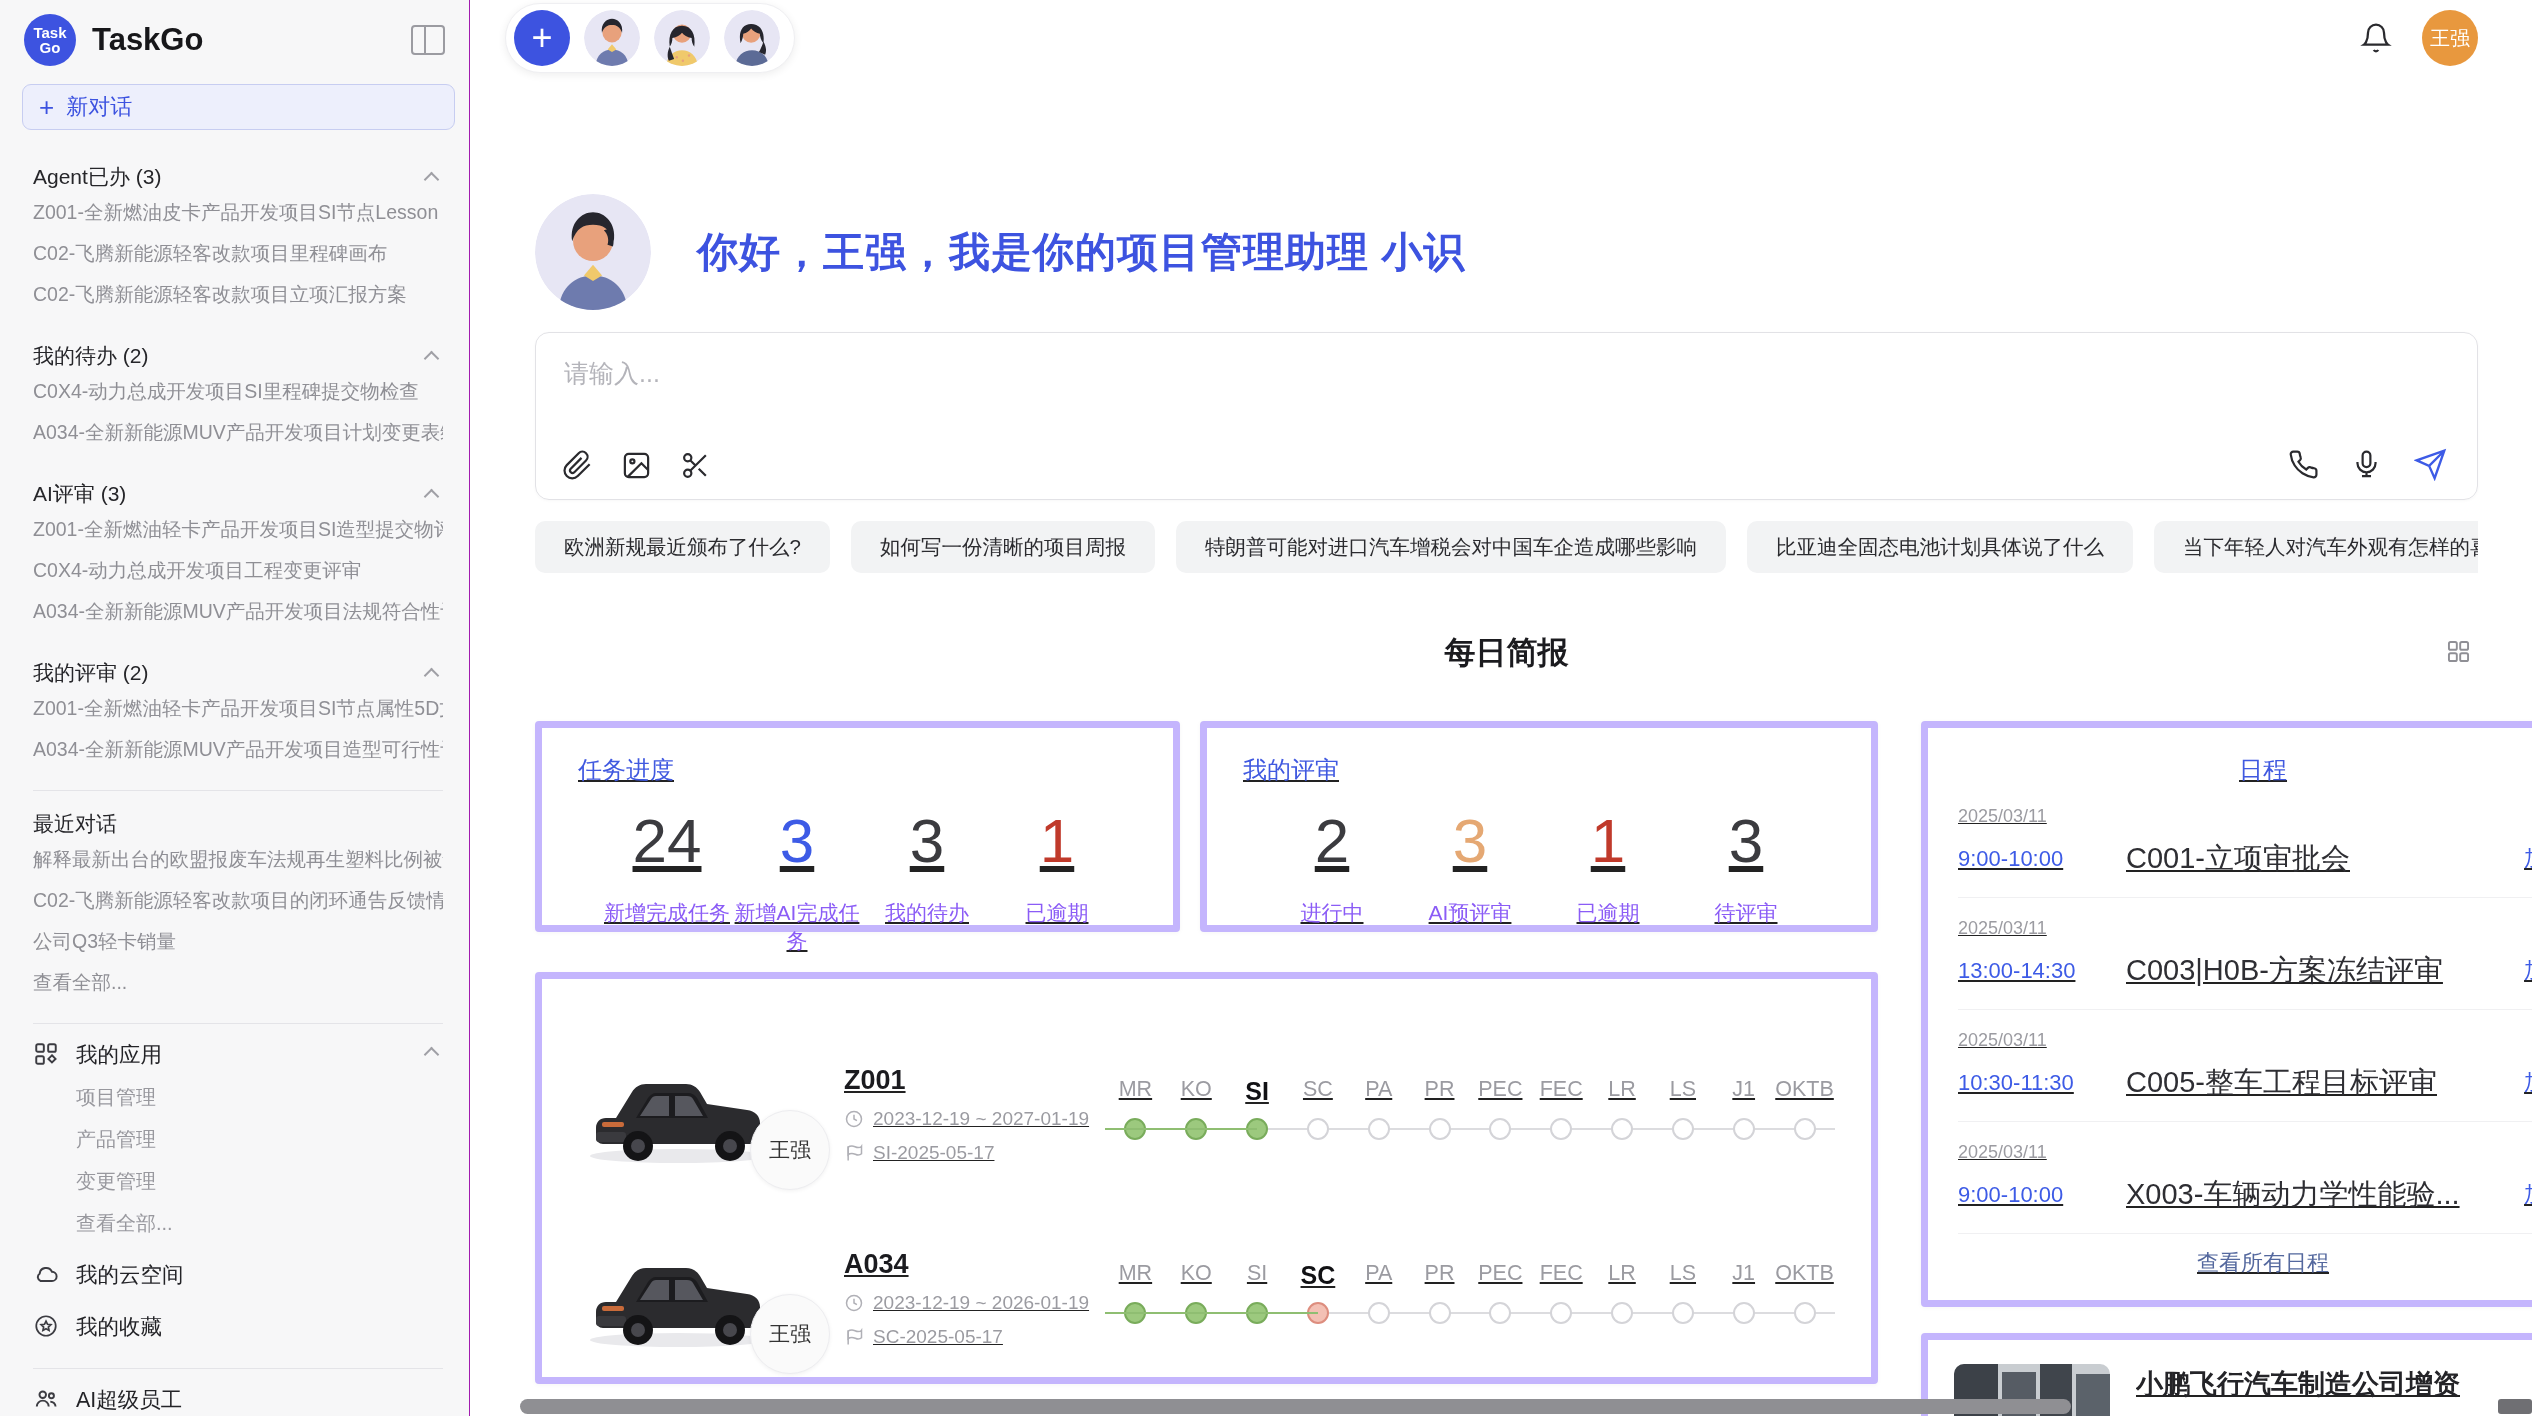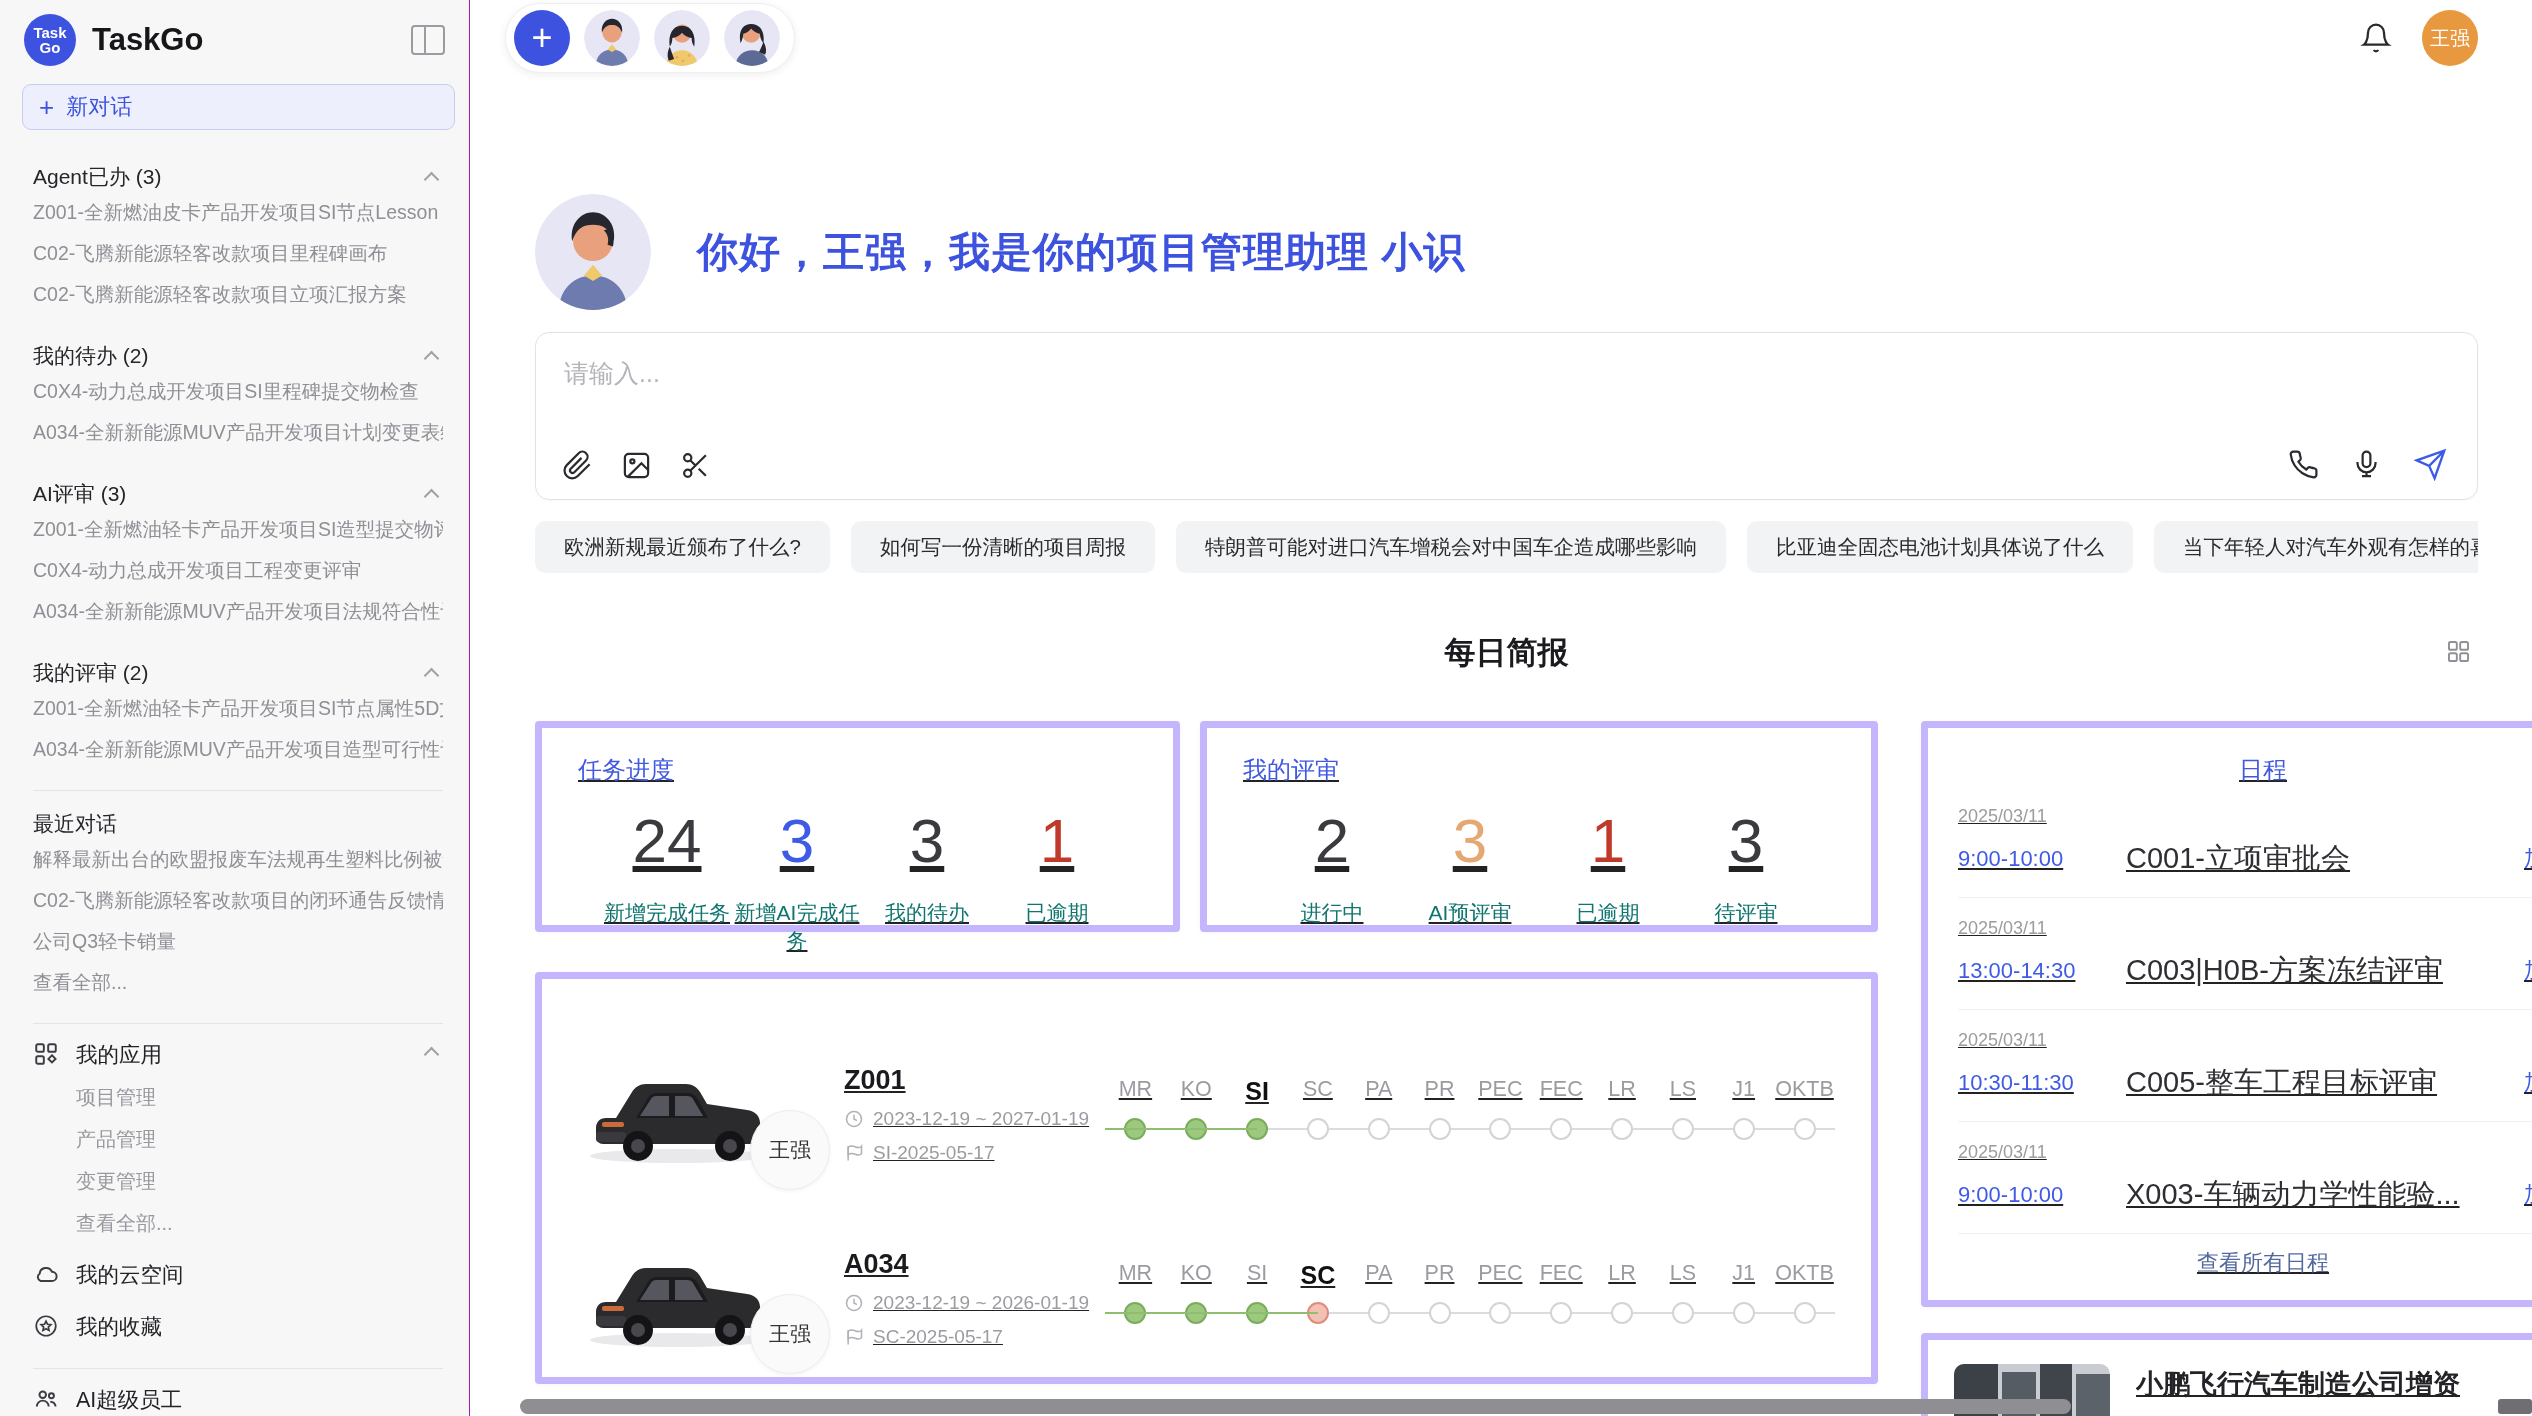--- a/index.html
+++ b/index.html
@@ -64,21 +64,21 @@
   .stat-card{height:211px;padding:26px 36px;}
   .stat-card.c1{width:645px;} .stat-card.c2{width:678px;}
   .card-title{font-size:24px;color:#4059e0;}
   .stat-row{display:flex;justify-content:space-between;margin-top:24px;padding:0 24px;}
   .stat{text-align:center;min-width:130px;}
   .stat-val{font-size:62px;font-weight:500;line-height:1;}
   .stat-val[data-color="dark"]{color:#3b3b3f;}
   .stat-val[data-color="blue"]{color:#3d5be6;}
   .stat-val[data-color="red"]{color:#c03a2b;}
   .stat-val[data-color="orange"]{color:#e5a873;}
-  .stat-lab{margin-top:27px;font-size:21px;color:#0f766e;}
+  .stat-lab{margin-top:27px;font-size:21px;color:#8b5cf6;}
 
   .dash-card{margin-top:40px;width:1343px;height:412px;padding:26px 36px;overflow:hidden;}
   .dash-head{display:flex;align-items:center;}
   .dash-title{font-size:24px;color:#4059e0;width:280px;}
   .filters{display:flex;gap:17px;}
   .filter{height:42px;border-radius:21px;display:flex;align-items:center;padding:0 22px;font-size:20px;background:#f4f4f6;border:1px solid #e3e3e7;color:#55555b;cursor:pointer;}
   .filter[data-active="true"]{background:#fff;border:1.5px solid #4663e0;color:#4663e0;}
   .proj-row{display:flex;align-items:center;margin-top:34px;height:150px;}
   .veh-wrap{position:relative;width:252px;min-width:252px;height:140px;}
   .veh{width:200px;height:126px;}

